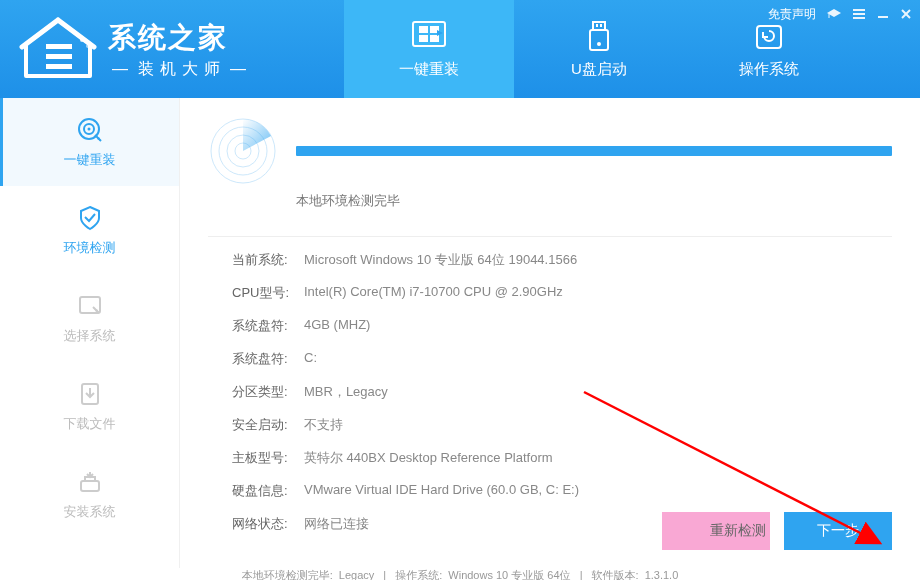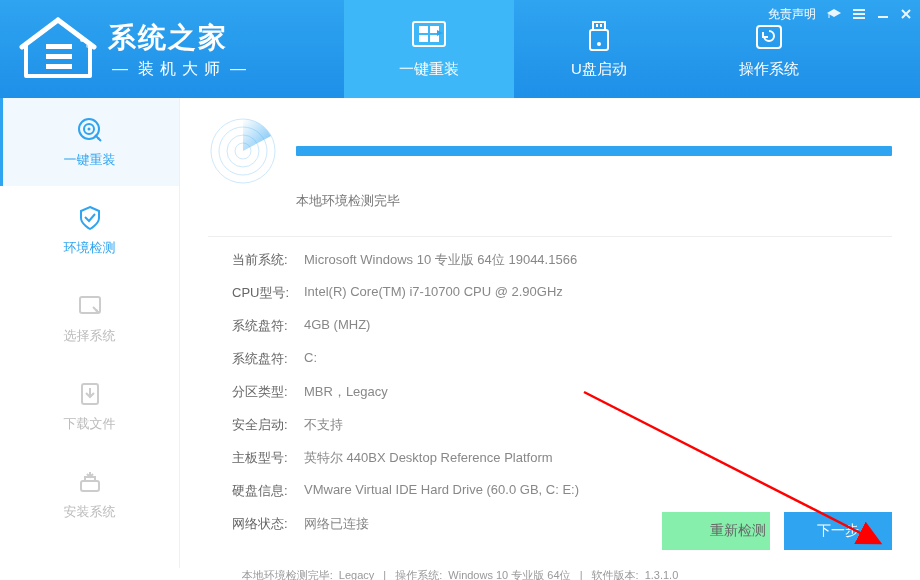--- a/index.html
+++ b/index.html
@@ -42,21 +42,21 @@
     .progress-status { margin-left: 88px; color: #777; font-size: 13px; margin-bottom: 26px; }
     .divider { border: none; border-top: 1px solid #eee; margin-left: 0; margin-bottom: 14px; }
     
     .info-list { padding-left: 24px; }
     .info-row { display: flex; margin-bottom: 15px; font-size: 13px; color: #666; }
     .info-label { width: 72px; color: #666; }
     .info-value { color: #888; }
     
     .action-row { position: absolute; bottom: 18px; right: 28px; display: flex; gap: 14px; }
     .btn { width: 108px; height: 38px; border: none; font-size: 14px; cursor: pointer; display: flex; align-items: center; justify-content: center; }
-    .btn-secondary { background: #86efac; color: #666; padding-left: 44px; }
+    .btn-secondary { background: #f9a8d4; color: #666; padding-left: 44px; }
     .btn-primary { background: #2fa4f0; color: #fff; }
     
     .arrow { position: absolute; pointer-events: none; }
     
     .footer { height: 12px; text-align: center; color: #999; font-size: 11px; padding-top: 0; }
     .footer span { margin: 0 3px; }
   </style>
 </head>
 <body>
 

